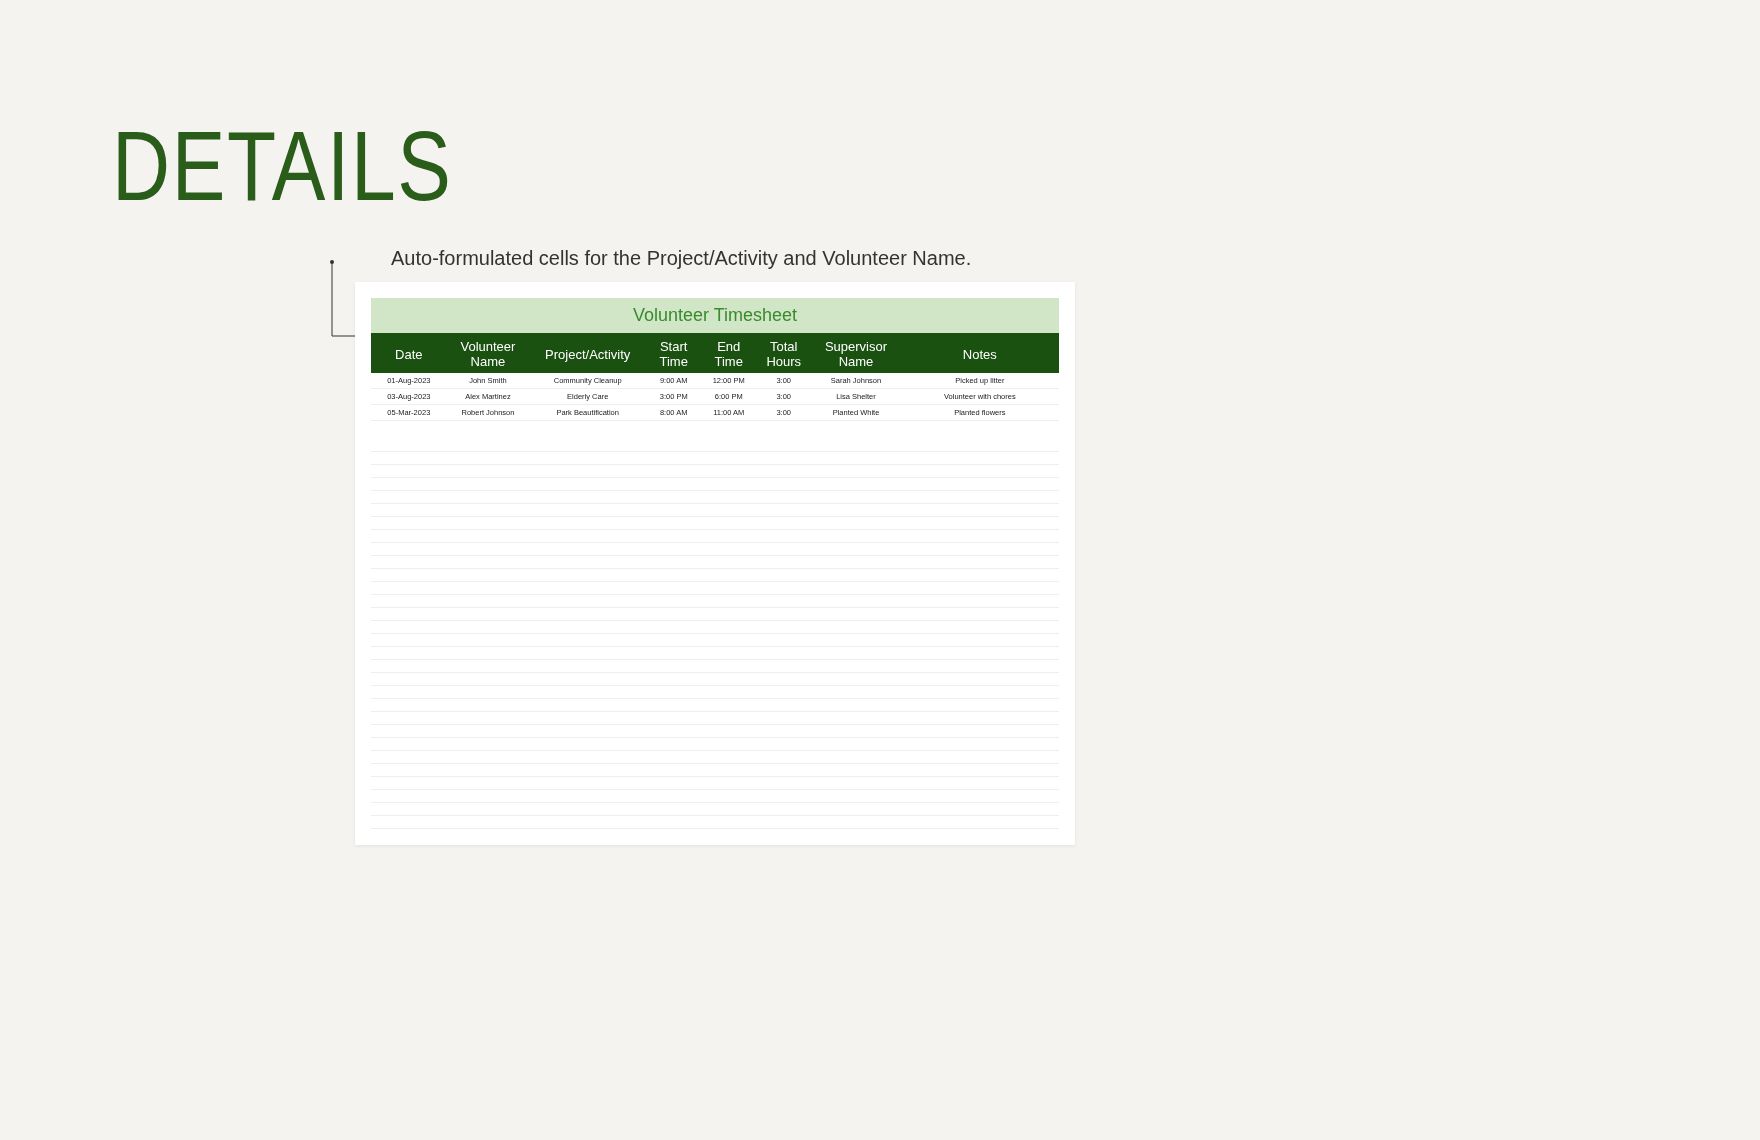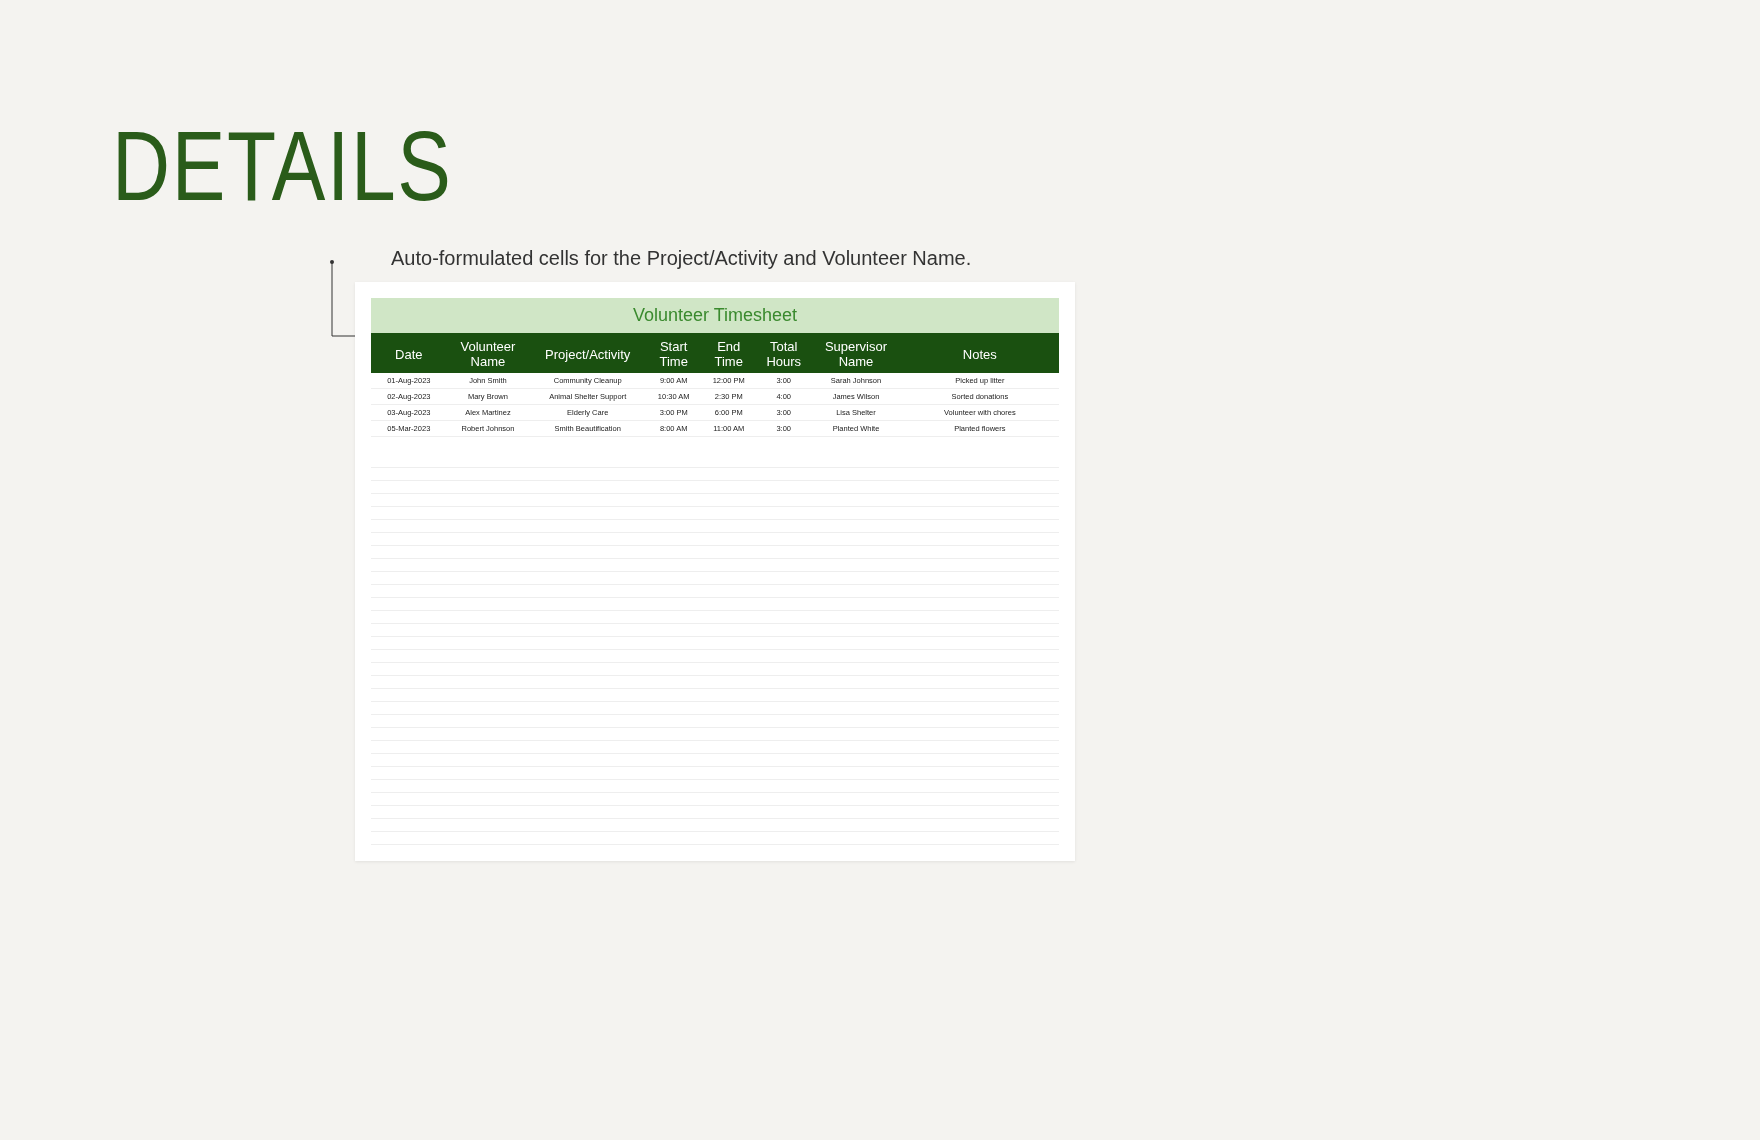--- a/index.html
+++ b/index.html
@@ -153,43 +153,33 @@
           <td>01-Aug-2023</td>
           <td>John Smith</td>
           <td>Community Cleanup</td>
           <td>9:00 AM</td>
           <td>12:00 PM</td>
           <td>3:00</td>
           <td>Sarah Johnson</td>
           <td>Picked up litter</td>
         </tr>
         <tr>
-          <td>02-Aug-2023</td>
-          <td>Mary Brown</td>
-          <td>Animal Shelter Support</td>
-          <td>10:30 AM</td>
-          <td>2:30 PM</td>
-          <td>4:00</td>
-          <td>James Wilson</td>
-          <td>Sorted donations</td>
-        </tr>
-        <tr>
           <td>03-Aug-2023</td>
           <td>Alex Martinez</td>
           <td>Elderly Care</td>
           <td>3:00 PM</td>
           <td>6:00 PM</td>
           <td>3:00</td>
           <td>Lisa Shelter</td>
           <td>Volunteer with chores</td>
         </tr>
         <tr>
           <td>05-Mar-2023</td>
           <td>Robert Johnson</td>
-          <td>Smith Beautification</td>
+          <td>Park Beautification</td>
           <td>8:00 AM</td>
           <td>11:00 AM</td>
           <td>3:00</td>
           <td>Planted White</td>
           <td>Planted flowers</td>
         </tr>
         <tr class="empty-rows-gap">
           <td colspan="8"></td>
         </tr>
         <tr class="empty-row">

